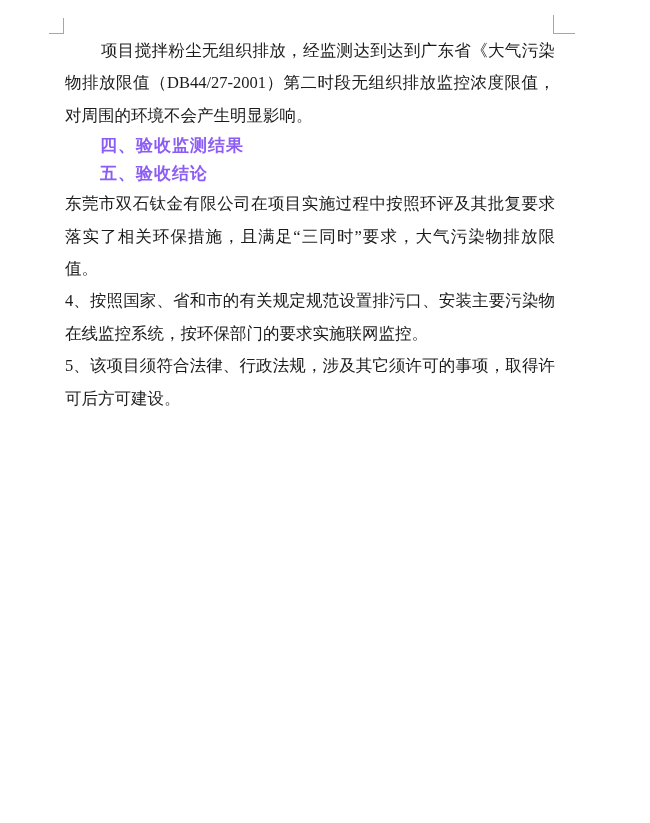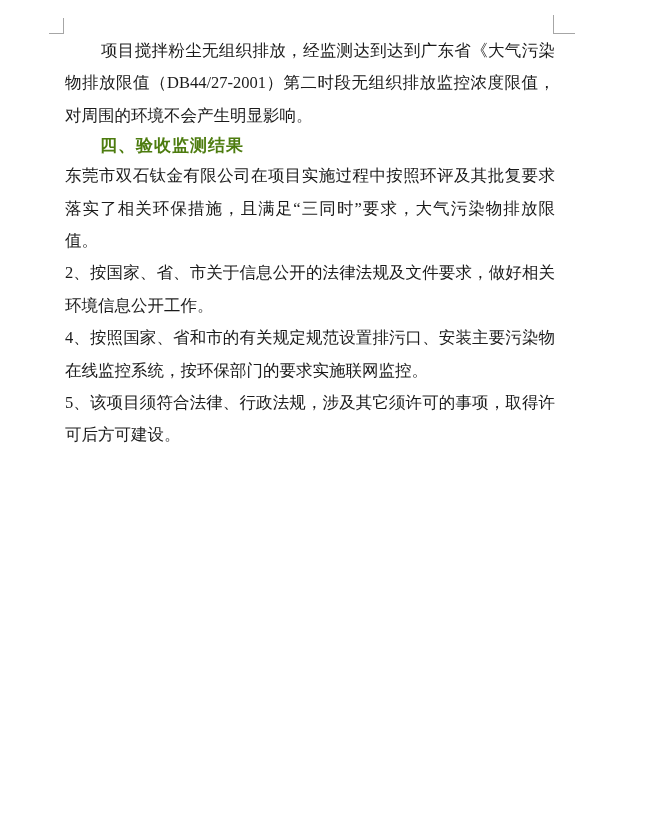--- a/index.html
+++ b/index.html
@@ -44,31 +44,31 @@
     text-align: justify;
     color: var(--text-color);
   }
   .para.indent { text-indent: 36px; }
   .heading {
     font-family: "Liberation Sans", "DejaVu Sans", sans-serif;
     font-weight: bold;
     font-size: 17px;
     line-height: 28px;
     letter-spacing: 1px;
-    color: #4d7c0f;
+    color: #8b5cf6;
   }
   .heading.indent { padding-left: 35px; }
 </style>
 </head>
 <body>
 
 <div class="page">
   <div class="mark-tl"></div>
   <div class="mark-tr"></div>
   <div class="content">
       <div class="para indent">项目搅拌粉尘无组织排放，经监测达到达到广东省《大气污染物排放限值（DB44/27-2001）第二时段无组织排放监控浓度限值，对周围的环境不会产生明显影响。</div>
       <div class="heading indent">四、验收监测结果</div>
+      <div class="heading indent">五、验收结论</div>
       <div class="para">东莞市双石钛金有限公司在项目实施过程中按照环评及其批复要求落实了相关环保措施，且满足“三同时”要求，大气污染物排放限值。</div>
-      <div class="para">2、按国家、省、市关于信息公开的法律法规及文件要求，做好相关环境信息公开工作。</div>
       <div class="para">4、按照国家、省和市的有关规定规范设置排污口、安装主要污染物在线监控系统，按环保部门的要求实施联网监控。</div>
       <div class="para">5、该项目须符合法律、行政法规，涉及其它须许可的事项，取得许可后方可建设。</div>
     </div>
 </div>
 
 </body></html>

